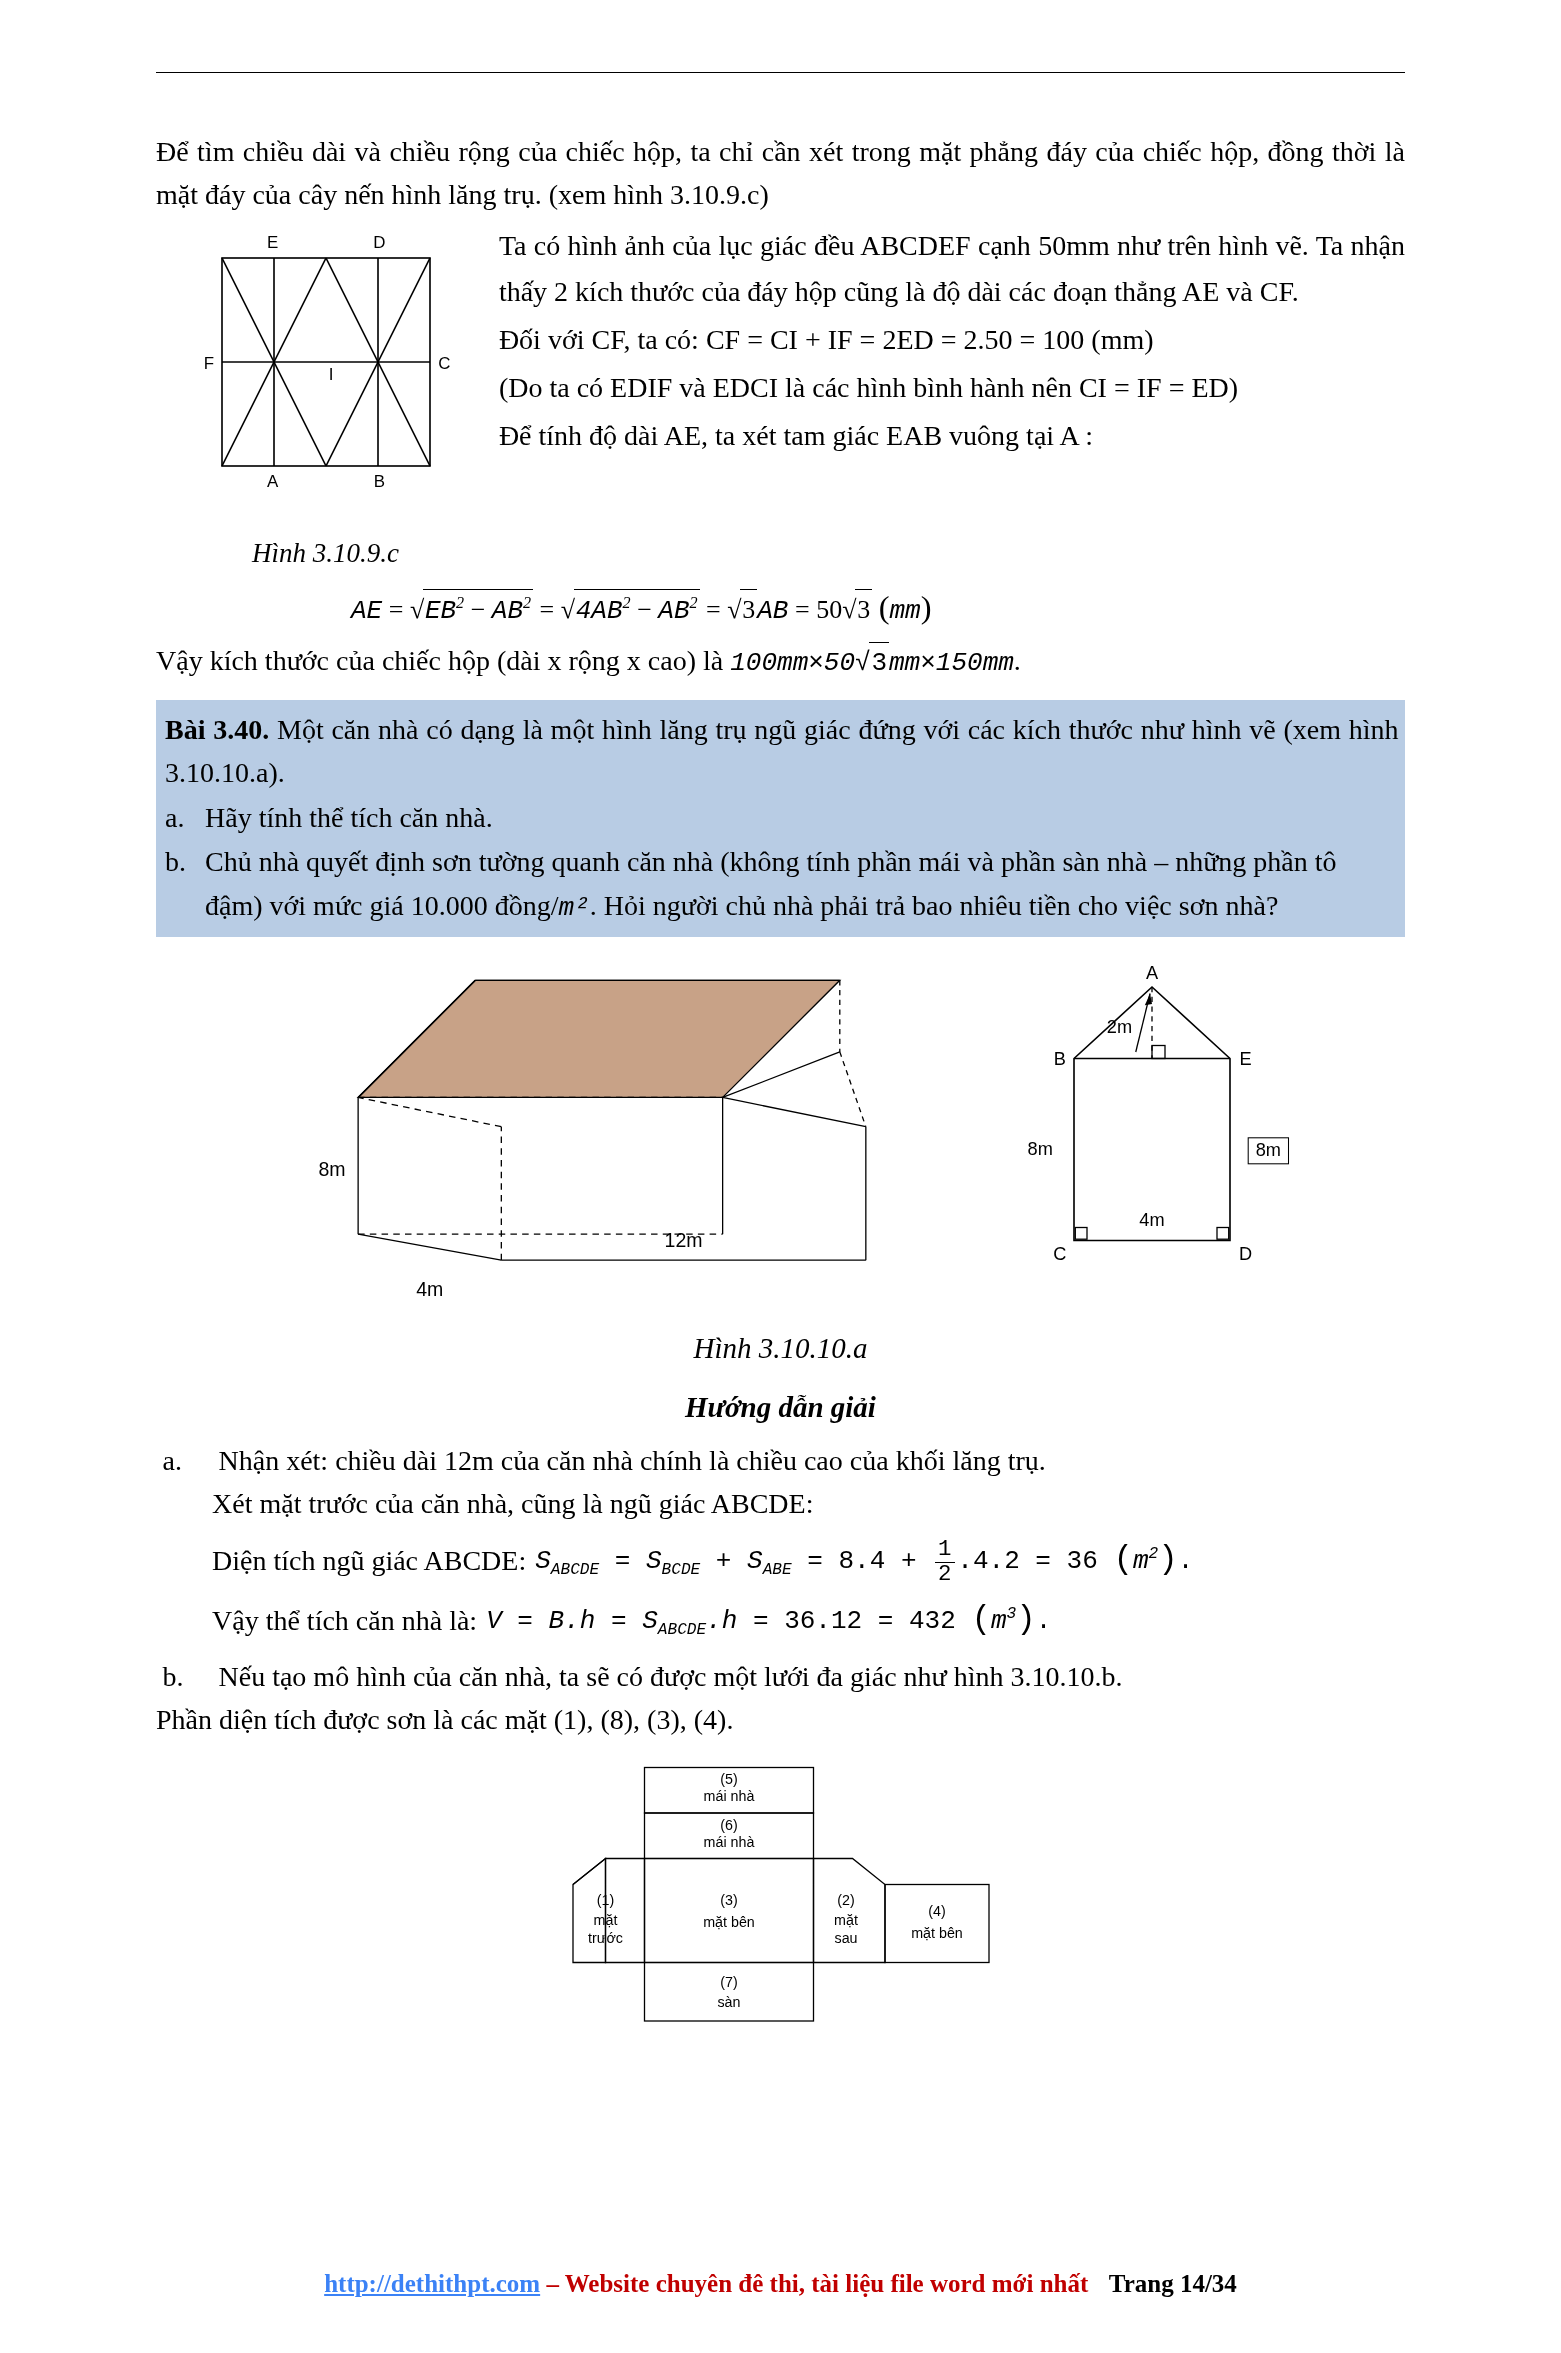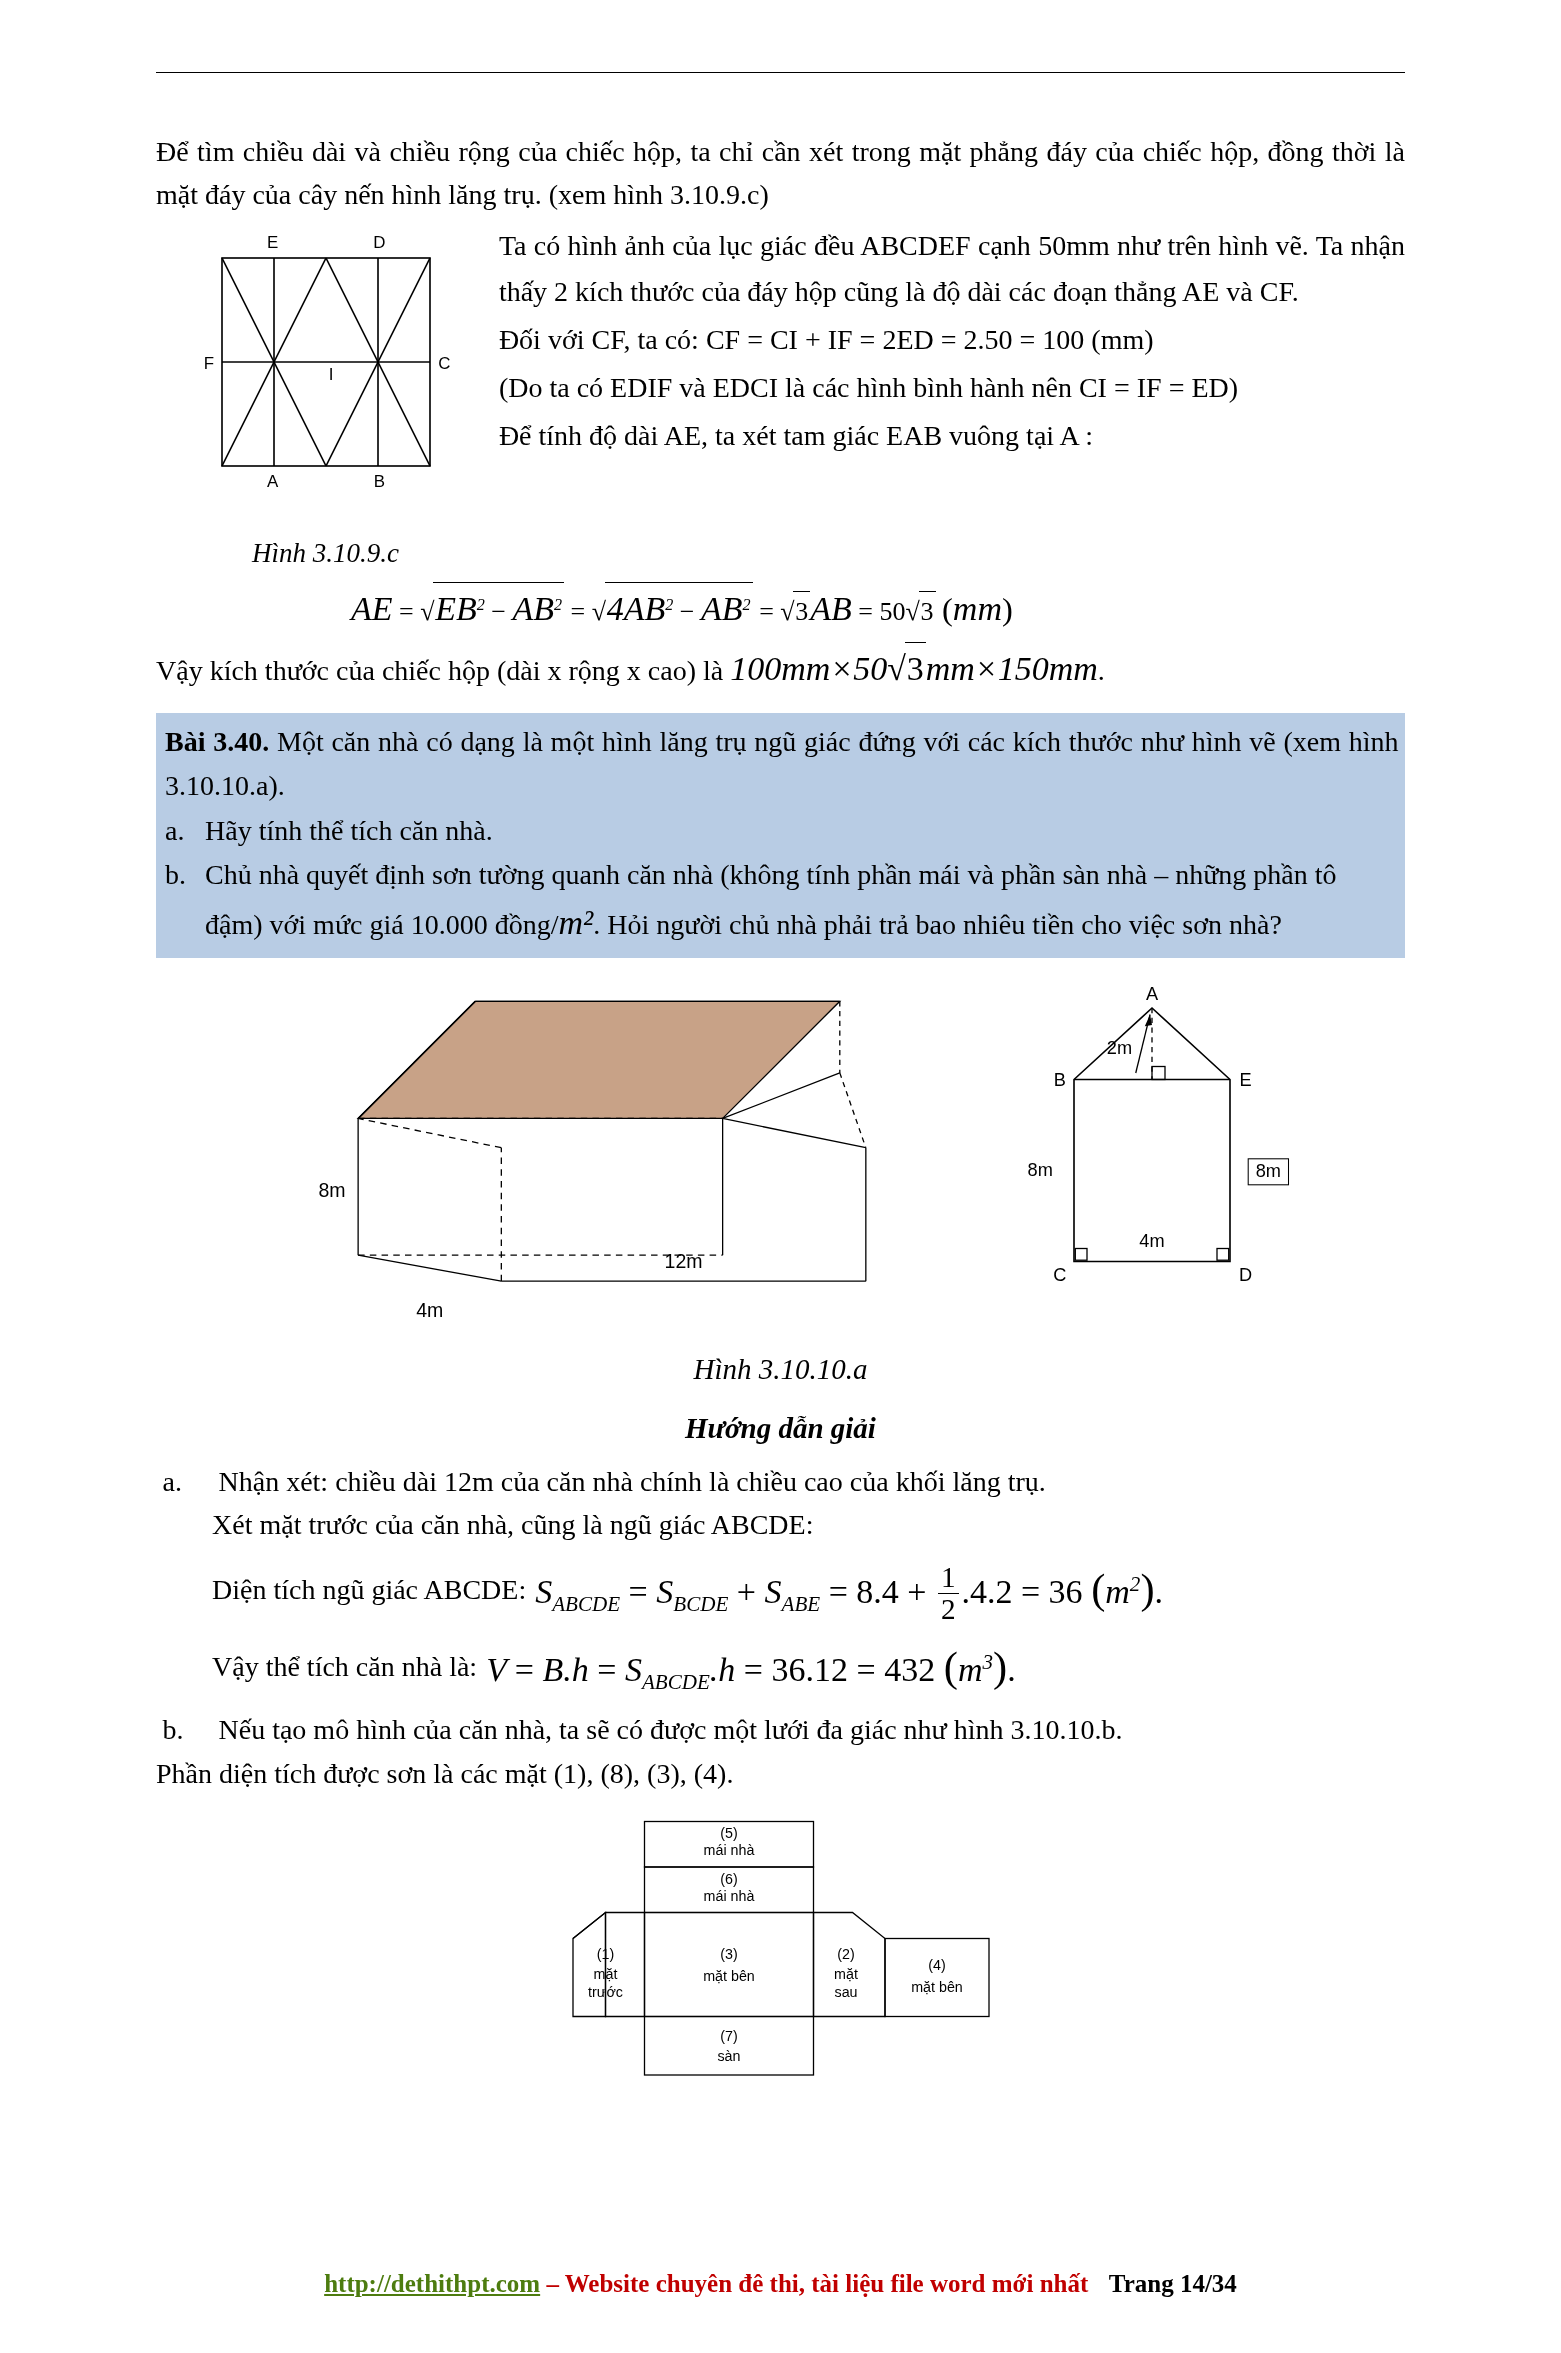--- a/index.html
+++ b/index.html
@@ -64,23 +64,23 @@
   .fig-right {
     flex: 1;
     font-size: 28px;
     line-height: 1.62;
     padding-left: 3.9px;
   }
   .fig-right p { margin: 0 0 2.6px 0; }
 
   
   .math {
-    font-family: Liberation Serif, serif;
-    font-style: italic;
-    font-size: 34px;
+    font-family: Liberation Mono, monospace;
+    font-style: italic;
+    font-size: 26px;
     white-space: nowrap;
   }
   .mathline {
     margin: 6.5px 0 6.5px 195px;
     font-size: 26px;
     font-style: italic;
   }
   .radic {
     display: inline-block;
     border-top: 1px solid #000;
@@ -159,21 +159,21 @@
   .footer {
     position: absolute;
     left: 156px;
     right: 156px;
     bottom: 56px;
     text-align: center;
     font-size: 25px;
     font-weight: bold;
   }
   .footer a {
-    color: #4d7c0f;
+    color: #3b82f6;
     text-decoration: underline;
   }
   .footer .red { color: #c00000; }
   .footer .pg { color: #000; margin-left: 14.3px; }
   svg text { font-family: "Liberation Sans", sans-serif; }
 </style>
 </head>
 <body>
 
 <div class="page">

